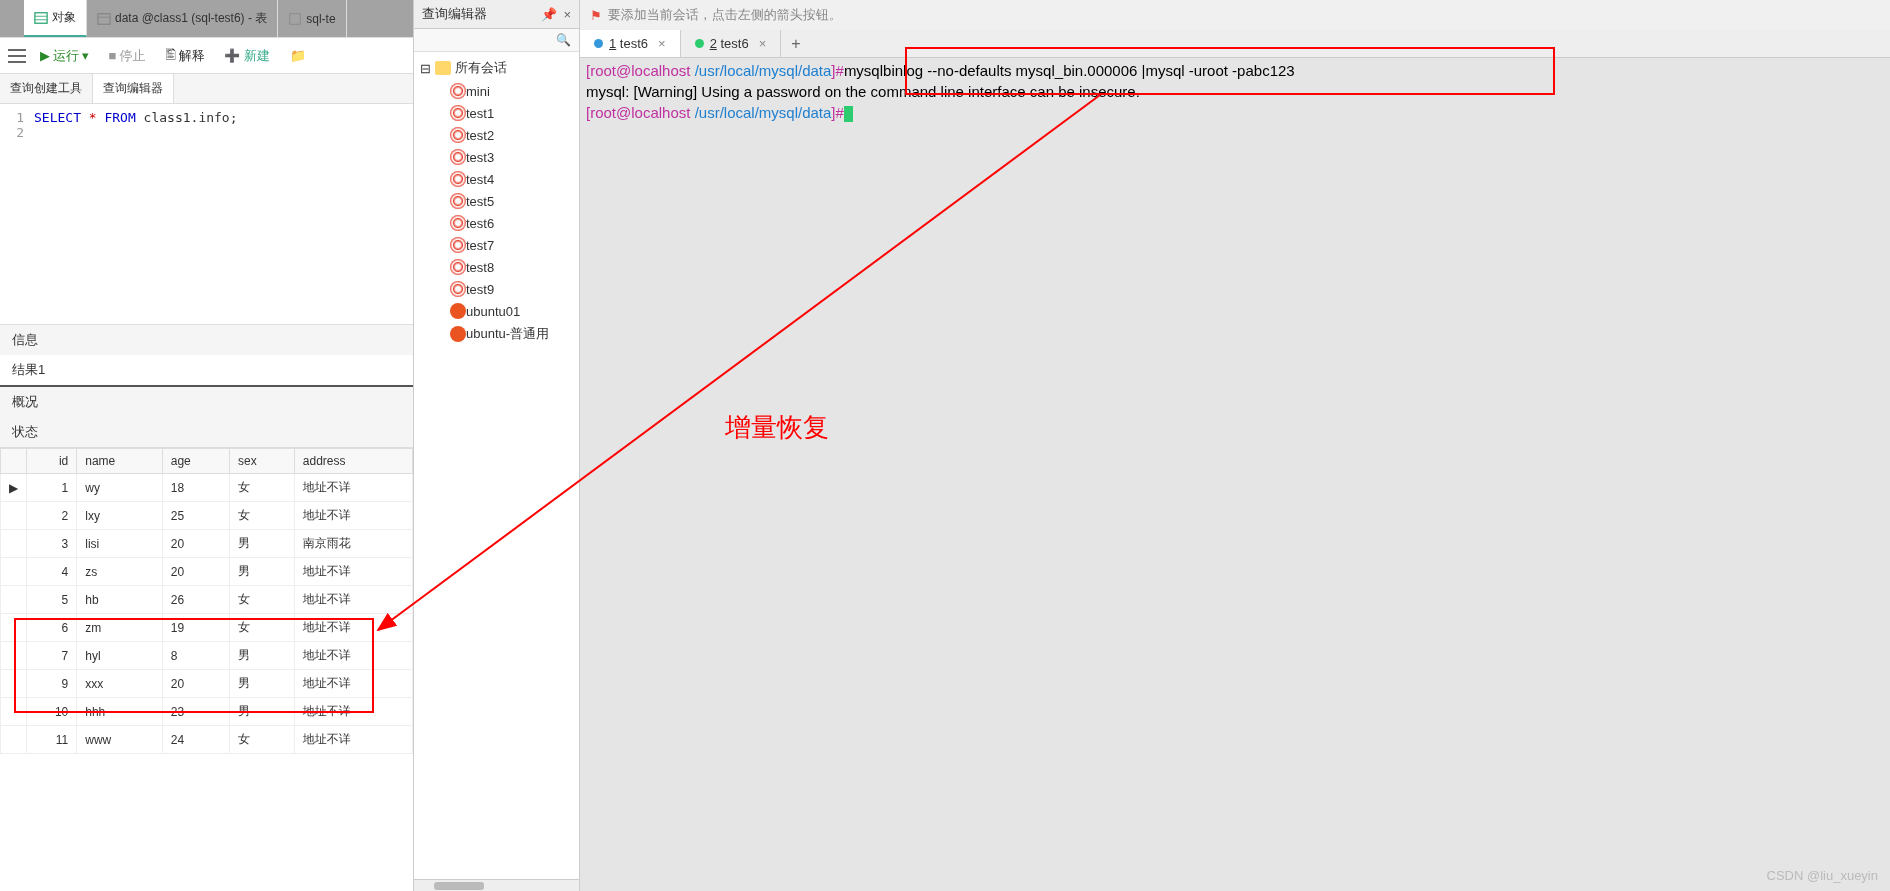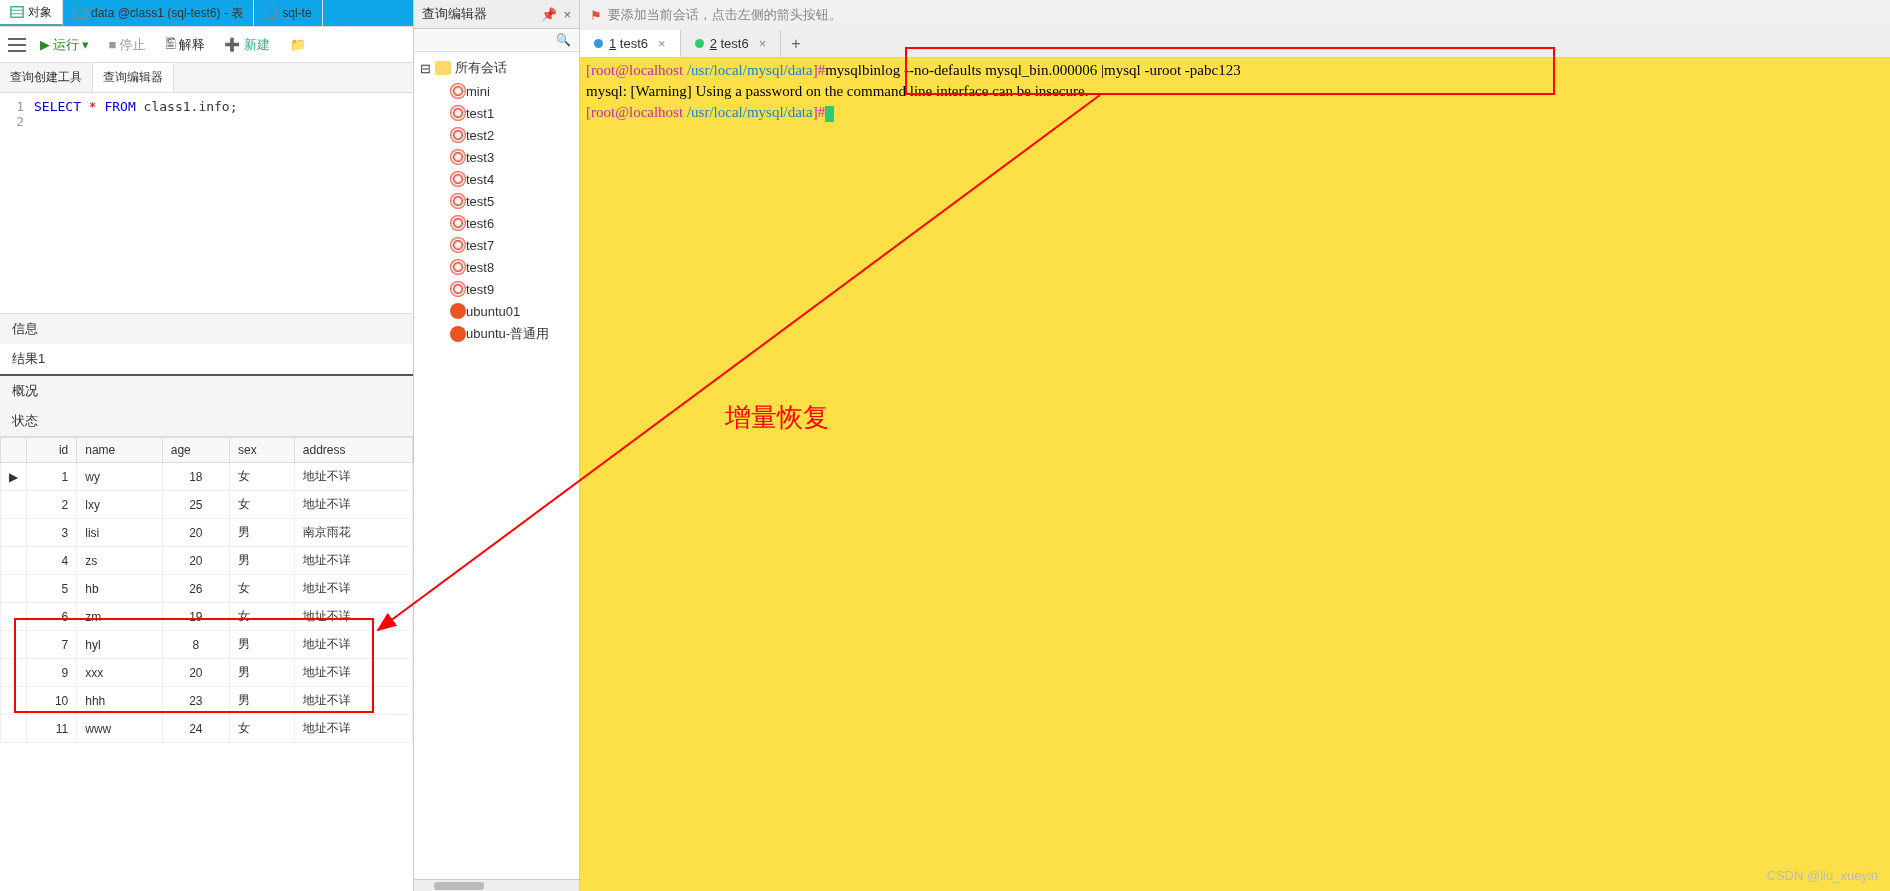--- a/index.html
+++ b/index.html
@@ -1,21 +1,21 @@
 <!DOCTYPE html>
 <html><head>
 <meta charset="utf-8">
 <style>
 * { box-sizing: border-box; margin: 0; padding: 0; }
 body { font-family: "Microsoft YaHei", Arial, sans-serif; font-size: 12px; color: #333; background: #fff; overflow: hidden; width: 1890px; height: 891px; position: relative; }
 .main-container { display: flex; height: 100%; }
 
 
 .navicat-panel { width: 414px; border-right: 1px solid #ccc; display: flex; flex-direction: column; background: #fff; }
-.top-tabs { display: flex; background: #0ea5e9; border-bottom: 1px solid #ddd; height: 27px; align-items: center; }
+.top-tabs { display: flex; background: #a3a3a3; border-bottom: 1px solid #ddd; height: 38px; align-items: center; padding-left: 24px; }
 .top-tab { padding: 5px 10px; border-right: 1px solid #ddd; display: flex; align-items: center; gap: 4px; font-size: 12px; height: 100%; }
 .top-tab.active { background: #fff; border-bottom: 2px solid #4a9; }
 .tab-icon { width: 14px; height: 14px; display: inline-block; }
 
 .toolbar { display: flex; align-items: center; padding: 5px 8px; border-bottom: 1px solid #ddd; gap: 8px; height: 36px; }
 .toolbar-btn { display: flex; align-items: center; gap: 3px; padding: 3px 6px; font-size: 13px; cursor: pointer; }
 .toolbar-btn.green { color: #2a8a2a; }
 .toolbar-btn.grey { color: #999; }
 .hamburger { width: 18px; height: 14px; display: flex; flex-direction: column; justify-content: space-between; }
 .hamburger span { height: 2px; background: #666; }
@@ -32,21 +32,21 @@
 
 .result-tabs { display: flex; border-top: 1px solid #ddd; border-bottom: 1px solid #ddd; background: #f5f5f5; flex-direction: column; }
 .result-tab { padding: 6px 12px; font-size: 13px; }
 .result-tab.active { background: #fff; border-bottom: 2px solid #555; }
 
 .data-table { flex: 1; overflow: auto; position: relative; }
 .data-table table { border-collapse: collapse; width: 100%; }
 .data-table th { text-align: left; padding: 5px 8px; background: #f8f8f8; border: 1px solid #ddd; font-weight: normal; font-size: 12px; }
 .data-table td { padding: 5px 8px; border: 1px solid #eee; font-size: 12px; }
 .data-table .id-col { text-align: right; width: 50px; }
-.data-table .age-col { text-align: center; }
+.data-table .age-col { text-align: left; }
 .row-indicator { width: 14px; }
 
 .highlight-box-table { position: absolute; border: 2px solid red; left: 14px; top: 618px; width: 360px; height: 95px; pointer-events: none; }
 
 
 .session-panel { width: 166px; border-right: 1px solid #ccc; display: flex; flex-direction: column; background: #f8f8f8; }
 .session-header { display: flex; justify-content: space-between; align-items: center; padding: 5px 8px; background: #eee; border-bottom: 1px solid #ccc; font-size: 13px; }
 .session-header-icons { display: flex; gap: 6px; color: #666; }
 .session-search { display: flex; justify-content: flex-end; padding: 4px 8px; border-bottom: 1px solid #ddd; }
 .session-tree { flex: 1; padding: 4px 0; background: #fff; overflow: hidden; }
@@ -64,28 +64,28 @@
 .flag-icon { color: #e74c3c; }
 .terminal-tabs { display: flex; background: #eee; border-bottom: 1px solid #ccc; align-items: center; }
 .term-tab { display: flex; align-items: center; gap: 6px; padding: 6px 14px; border-right: 1px solid #ccc; font-size: 13px; cursor: pointer; }
 .term-tab.active { background: #fff; }
 .term-tab .dot { width: 9px; height: 9px; border-radius: 50%; }
 .term-tab .dot.blue { background: #3498db; }
 .term-tab .dot.green { background: #2ecc71; }
 .term-tab .close-x { color: #888; font-size: 13px; margin-left: 4px; }
 .term-add { padding: 4px 10px; color: #666; cursor: pointer; font-size: 16px; }
 
-.terminal-body { flex: 1; background: #fde047; padding: 2px 6px; font-family: Liberation Serif, serif; font-size: 15px; line-height: 1.4; position: relative; white-space: pre; }
+.terminal-body { flex: 1; background: #e5e5e5; padding: 2px 6px; font-family: Liberation Sans, sans-serif; font-size: 15px; line-height: 1.4; position: relative; white-space: pre; }
 .prompt-user { color: #c030a0; }
 .prompt-path { color: #2080d0; }
 .prompt-text { color: #000; }
 .cursor-block { display: inline-block; width: 9px; height: 16px; background: #2ecc71; vertical-align: middle; }
 
 .highlight-box-term { position: absolute; border: 2px solid red; left: 905px; top: 47px; width: 650px; height: 48px; pointer-events: none; }
-.annotation-label { position: absolute; left: 725px; top: 400px; color: red; font-size: 26px; font-family: "Microsoft YaHei"; }
+.annotation-label { position: absolute; left: 725px; top: 410px; color: red; font-size: 26px; font-family: "Microsoft YaHei"; }
 .arrow-svg { position: absolute; left: 0; top: 0; width: 100%; height: 100%; pointer-events: none; }
 
 .watermark { position: absolute; right: 12px; bottom: 8px; color: #bbb; font-size: 13px; }
 </style>
 </head>
 <body>
 
 <div class="main-container">
 
   <div class="navicat-panel">

